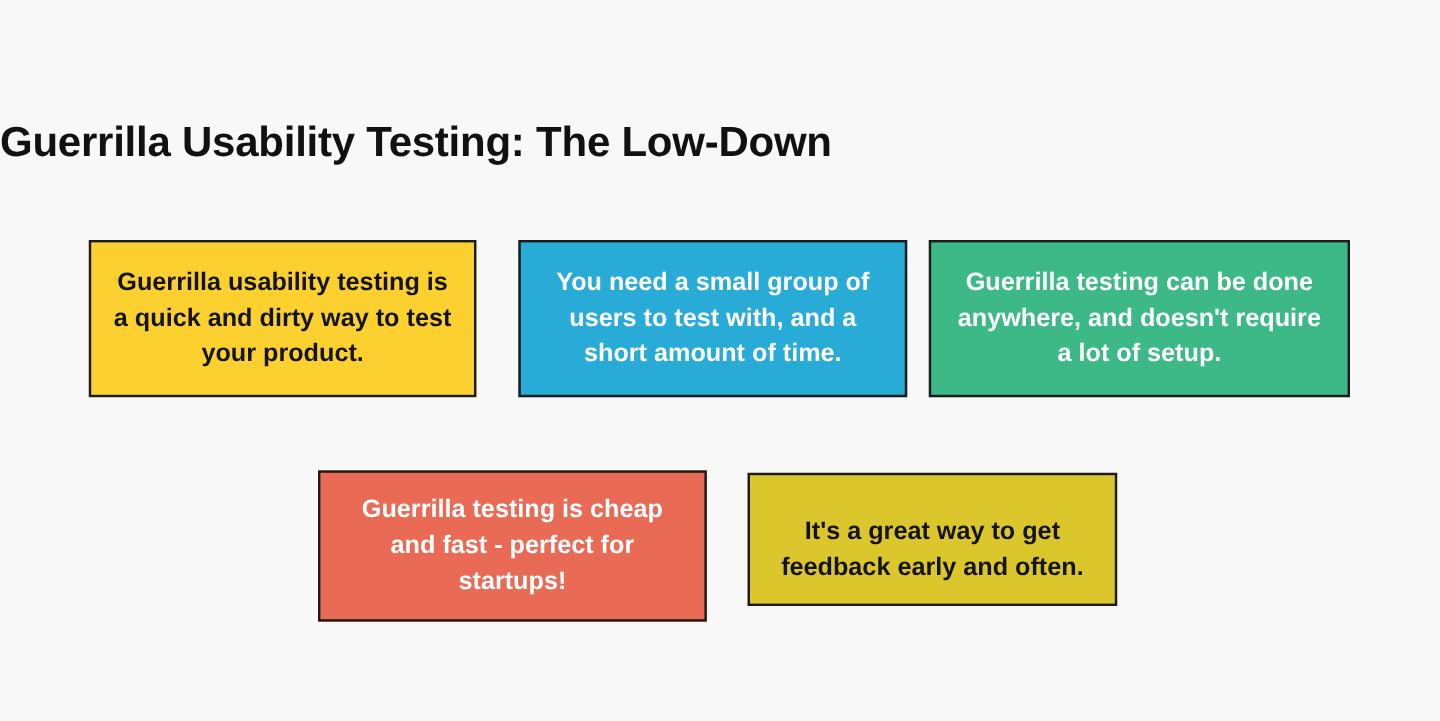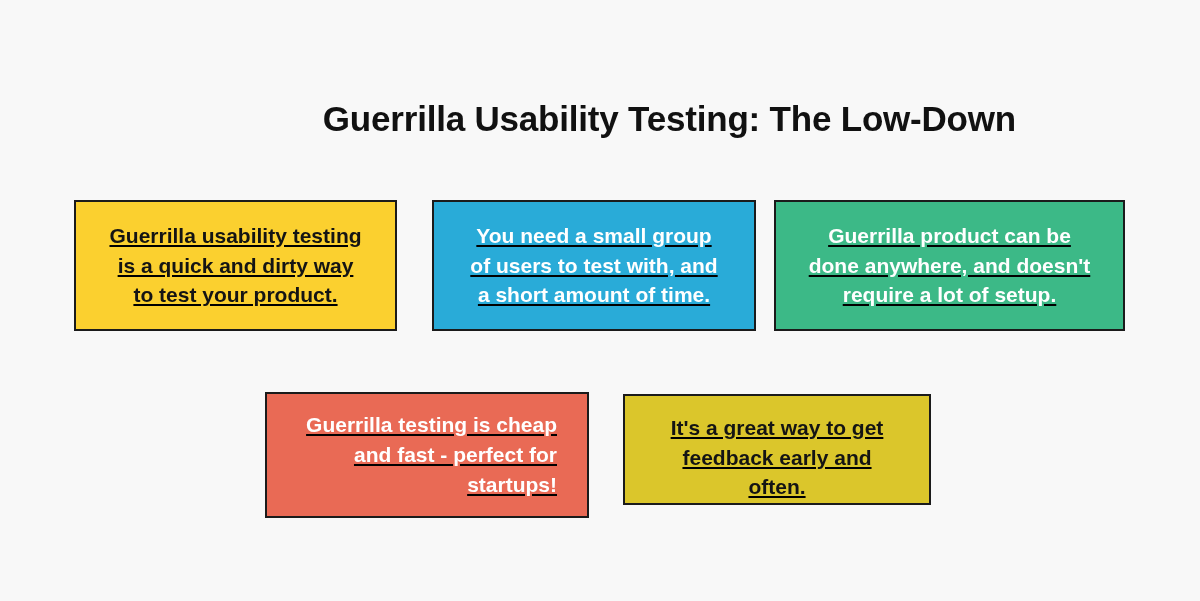--- a/index.html
+++ b/index.html
@@ -18,38 +18,36 @@
     position: relative;
     width: 1200px;
     height: 601px;
     box-sizing: border-box;
   }
   .page-title {
     position: absolute;
     left: 0;
     top: 75px;
     width: 992px;
-    text-align: right;
+    text-align: left;
     font-size: 35px;
     font-weight: bold;
     color: #111111;
     letter-spacing: -0.2px;
     line-height: 1.2;
-    padding-left: 24px;
   }
   .card {
     position: absolute;
     box-sizing: border-box;
     border: 2px solid #1b1b1b;
     display: flex;
     align-items: center;
     justify-content: center;
     text-align: center;
-    padding: 6px 30px;
-    text-decoration: underline;
+    padding: 6px 14px;
   }
   .card-text {
     font-size: 21px;
     font-weight: bold;
     line-height: 1.42;
     width: 100%;
     white-space: pre-line;
   }
   
   #card-1 {
@@ -65,21 +63,21 @@
   #card-3 {
     left: 774px; top: 200px;  width: 351px; height: 131px;
     background: #3cb987;
   }
   #card-3 .card-text { color: #ffffff; }
   
   #card-4 {
     left: 265px; top: 392px;  width: 324px; height: 126px;
     background: #e96a55;
   }
-  #card-4 .card-text { color: #ffffff; text-align: right; }
+  #card-4 .card-text { color: #ffffff; }
   #card-5 {
     left: 623px; top: 394px;  width: 308px; height: 111px;
     background: #dbc62b;
   }
   #card-5 .card-text { color: #141414; margin-top: 16px; }
 </style>
 </head>
 <body>
 
 <div class="page">
@@ -90,21 +88,21 @@
 
     <div class="card" id="card-1">
       <div class="card-text">Guerrilla usability testing is a quick and dirty way to test your product.</div>
     </div>
 
     <div class="card" id="card-2">
       <div class="card-text">You need a small group of users to test with, and a short amount of time.</div>
     </div>
 
     <div class="card" id="card-3">
-      <div class="card-text">Guerrilla product can be done anywhere, and doesn't require a lot of setup.</div>
+      <div class="card-text">Guerrilla testing can be done anywhere, and doesn't require a lot of setup.</div>
     </div>
 
   </div>
 
   <div class="card-row">
 
     <div class="card" id="card-4">
       <div class="card-text">Guerrilla testing is cheap and fast - perfect for startups!</div>
     </div>
 

